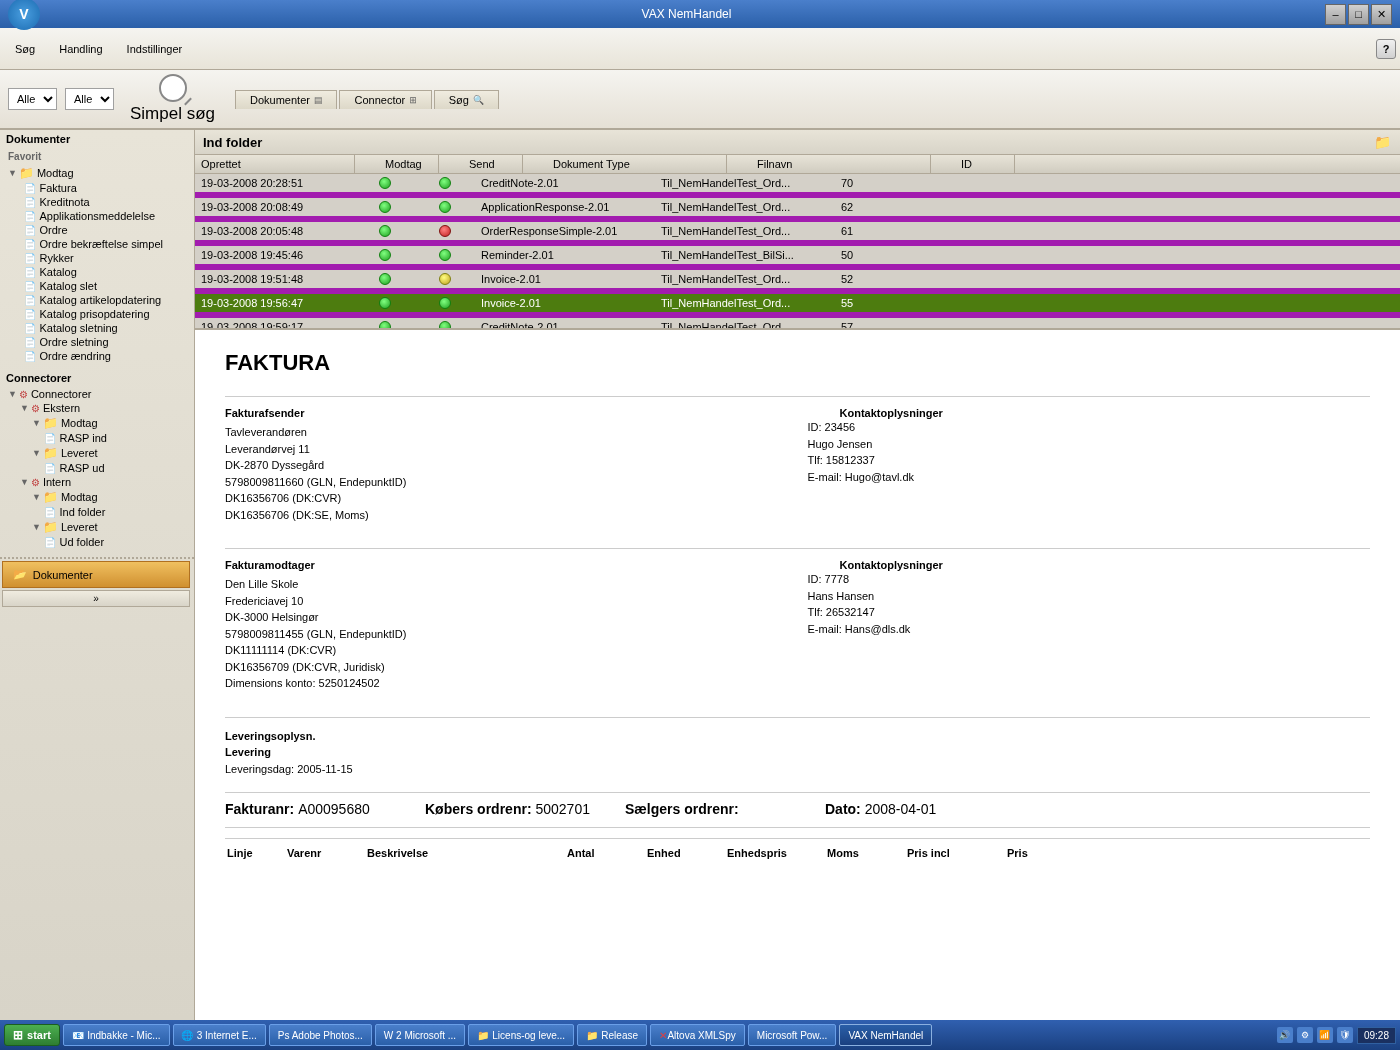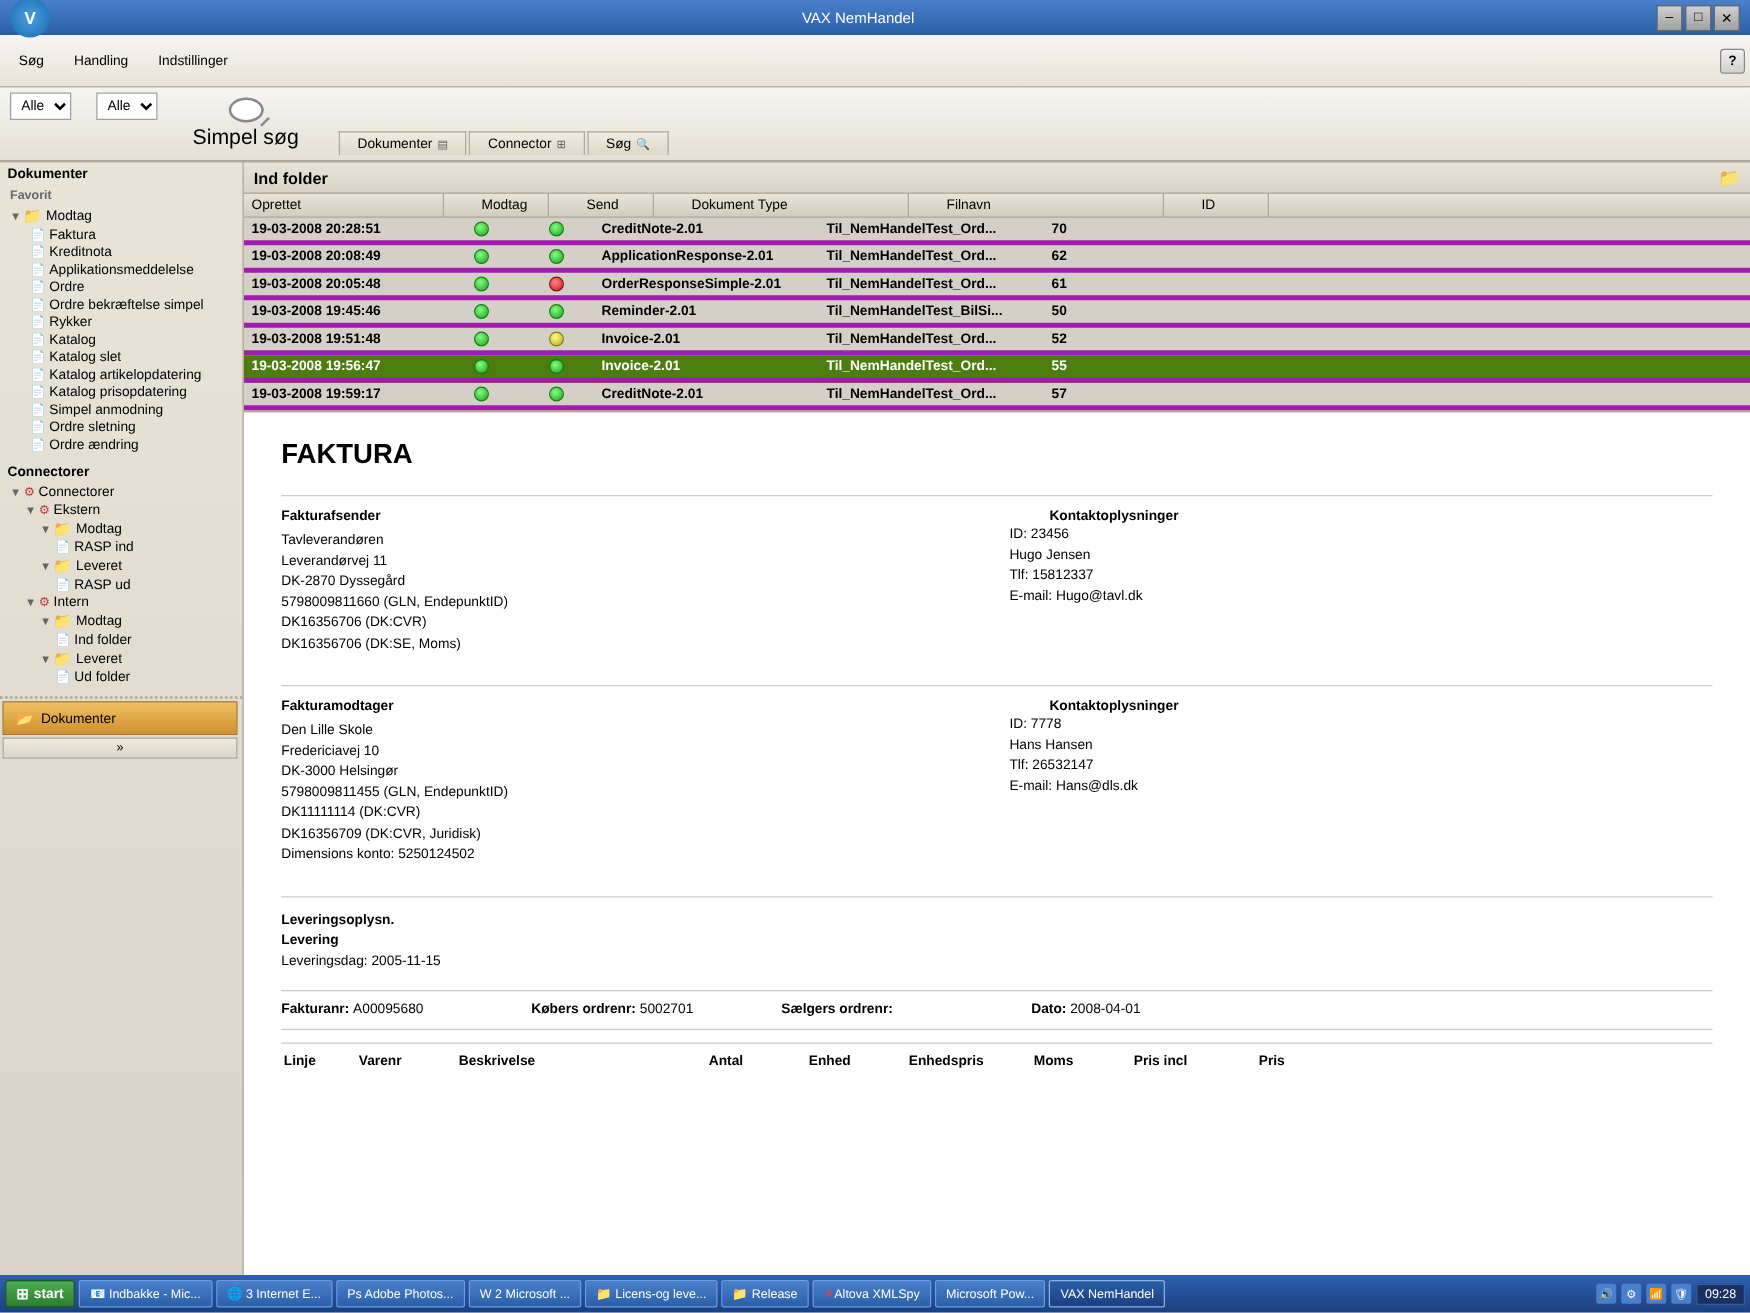--- a/index.html
+++ b/index.html
@@ -51,23 +51,24 @@
       cursor: pointer;
       border: 1px solid transparent;
       font-size: 11px;
     }
 
     
     .toolbar {
       background: linear-gradient(to bottom, #f5f4f0, #e5e0d5);
       height: 60px;
       display: flex;
+      align-items: center;
       padding: 4px 8px;
       border-bottom: 2px solid #b0a898;
-      gap: 20px;
+      gap: 8px;
     }
     .toolbar-select {
       height: 22px;
       border: 1px solid #a0a0a0;
       background: white;
       padding: 1px 4px;
       font-size: 11px;
     }
     .toolbar-btn {
       display: flex; flex-direction: column; align-items: center;
@@ -203,23 +204,22 @@
     }
     .file-list-header-cell {
       padding: 3px 6px;
       font-size: 11px;
       border-right: 1px solid #b0a898;
       font-weight: normal;
     }
     .file-list-row {
       display: grid;
       grid-template-columns: 160px 60px 60px 180px 180px 60px;
-      border-bottom: 4px solid #a21caf;
-      cursor: pointer;
-      font-weight: bold;
+      border-bottom: 6px solid #a21caf;
+      cursor: pointer;
     }
     .file-list-row.selected { background: #4d7c0f; color: white; }
     .file-list-cell {
       padding: 3px 6px;
       font-size: 11px;
       display: flex; align-items: center;
       overflow: hidden; text-overflow: ellipsis; white-space: nowrap;
     }
     .status-dot {
       width: 12px; height: 12px;
@@ -244,21 +244,21 @@
     .doc-divider { border-top: 1px solid #ccc; margin: 10px 0; }
     .doc-text { font-size: 11px; line-height: 1.5; }
     .doc-contact-label { font-weight: bold; font-size: 11px; padding-left: 32px; }
     .doc-footer-row {
       display: grid;
       grid-template-columns: 200px 200px 200px 200px;
       border-top: 1px solid #ccc;
       margin-top: 10px;
       padding-top: 8px;
     }
-    .doc-footer-cell { font-size: 11px; }
+    .doc-footer-cell { font-size: 14px; }
     .doc-table-header {
       display: grid;
       grid-template-columns: 60px 80px 200px 80px 80px 100px 80px 100px 80px;
       border-top: 1px solid #ccc;
       margin-top: 10px;
       padding-top: 6px;
     }
     .doc-table-header-cell { font-weight: bold; font-size: 11px; padding: 2px; }
 
     
@@ -417,21 +417,21 @@
     <div class="tree-item" style="padding-left:24px;">
       <span class="doc-icon">📄</span>
       <span>Katalog artikelopdatering</span>
     </div>
     <div class="tree-item" style="padding-left:24px;">
       <span class="doc-icon">📄</span>
       <span>Katalog prisopdatering</span>
     </div>
     <div class="tree-item" style="padding-left:24px;">
       <span class="doc-icon">📄</span>
-      <span>Simpel anmodning</span>
+      <span>Katalog sletning</span>
     </div>
     <div class="tree-item" style="padding-left:24px;">
       <span class="doc-icon">📄</span>
       <span>Ordre sletning</span>
     </div>
     <div class="tree-item" style="padding-left:24px;">
       <span class="doc-icon">📄</span>
       <span>Ordre ændring</span>
     </div>
 

